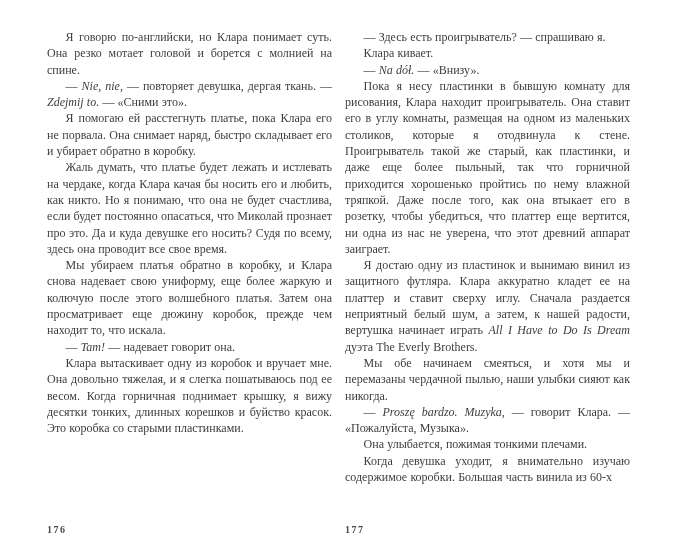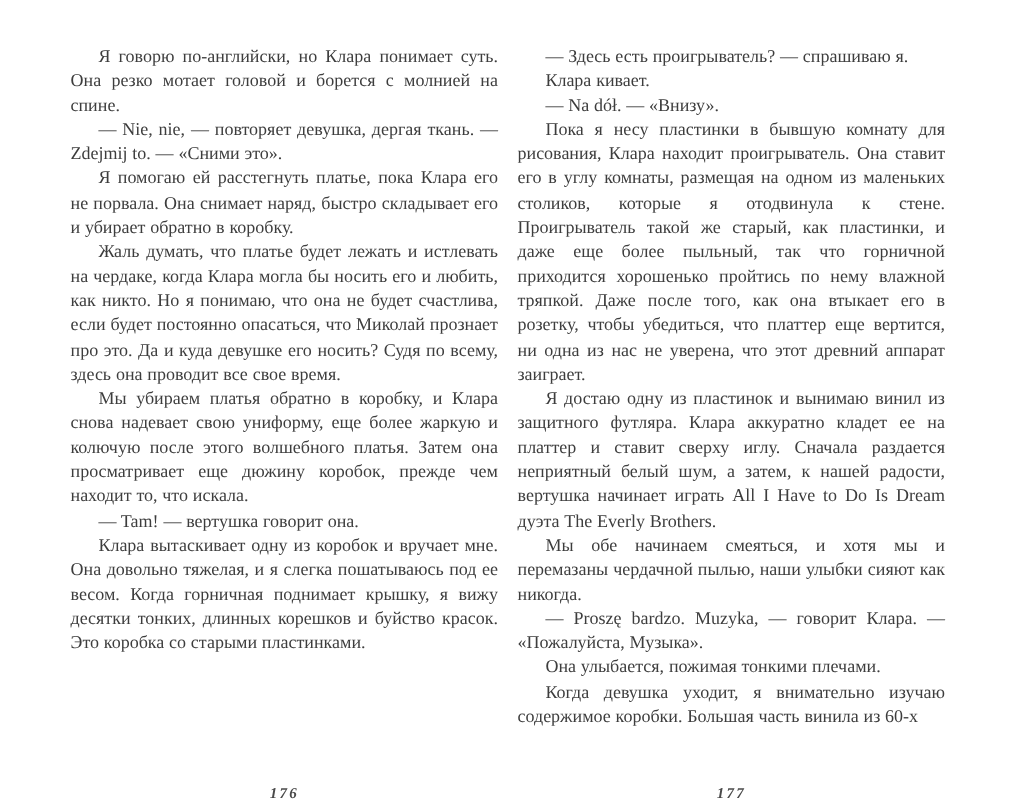--- a/index.html
+++ b/index.html
@@ -31,46 +31,46 @@
     margin: 0;
     padding: 0;
     font-size: 12px;
     line-height: 16.3px;
     color: #3d3d3d;
     text-align: justify;
     text-indent: 1.55em;
     word-spacing: 0.2px;
   }
   .page-text .it {
+    font-style: italic;
   }
   .page-number {
     position: absolute;
     left: 0;
     right: 0;
     bottom: 4px;
-    text-align: center;
+    text-align: left;
     font-size: 10px;
-    font-style: italic;
     font-weight: bold;
     letter-spacing: 1.5px;
     color: #4a4a4a;
   }
 </style>
 </head>
 <body>
 
 <div class="book">
   <div class="page">
     <div class="page-text">
         <p><span>Я говорю по-английски, но Клара понимает суть. Она резко мотает головой и борется с молнией на спине.</span></p>
         <p><span>— </span><span class="it">Nie, nie,</span><span> — повторяет девушка, дергая ткань. — </span><span class="it">Zdejmij to.</span><span> — «Сними это».</span></p>
         <p><span>Я помогаю ей расстегнуть платье, пока Клара его не порвала. Она снимает наряд, быстро складывает его и убирает обратно в коробку.</span></p>
-        <p><span>Жаль думать, что платье будет лежать и истлевать на чердаке, когда Клара могла бы носить его и любить, как никто. Но я понимаю, что она не будет счастлива, если будет постоянно опасаться, что Миколай прознает про это. Да и куда девушке его носить? Судя по всему, здесь она проводит все свое время.</span></p>
+        <p><span>Жаль думать, что платье будет лежать и истлевать на чердаке, когда Клара качая бы носить его и любить, как никто. Но я понимаю, что она не будет счастлива, если будет постоянно опасаться, что Миколай прознает про это. Да и куда девушке его носить? Судя по всему, здесь она проводит все свое время.</span></p>
         <p><span>Мы убираем платья обратно в коробку, и Клара снова надевает свою униформу, еще более жаркую и колючую после этого волшебного платья. Затем она просматривает еще дюжину коробок, прежде чем находит то, что искала.</span></p>
-        <p><span>— </span><span class="it">Tam!</span><span> — вертушка говорит она.</span></p>
+        <p><span>— </span><span class="it">Tam!</span><span> — надевает говорит она.</span></p>
         <p><span>Клара вытаскивает одну из коробок и вручает мне. Она довольно тяжелая, и я слегка пошатываюсь под ее весом. Когда горничная поднимает крышку, я вижу десятки тонких, длинных корешков и буйство красок. Это коробка со старыми пластинками.</span></p>
       </div>
     <div class="page-number">176</div>
   </div>
   <div class="page">
     <div class="page-text">
         <p><span>— Здесь есть проигрыватель? — спрашиваю я.</span></p>
         <p><span>Клара кивает.</span></p>
         <p><span>— </span><span class="it">Na dół.</span><span> — «Внизу».</span></p>
         <p><span>Пока я несу пластинки в бывшую комнату для рисования, Клара находит проигрыватель. Она ставит его в углу комнаты, размещая на одном из маленьких столиков, которые я отодвинула к стене. Проигрыватель такой же старый, как пластинки, и даже еще более пыльный, так что горничной приходится хорошенько пройтись по нему влажной тряпкой. Даже после того, как она втыкает его в розетку, чтобы убедиться, что платтер еще вертится, ни одна из нас не уверена, что этот древний аппарат заиграет.</span></p>

